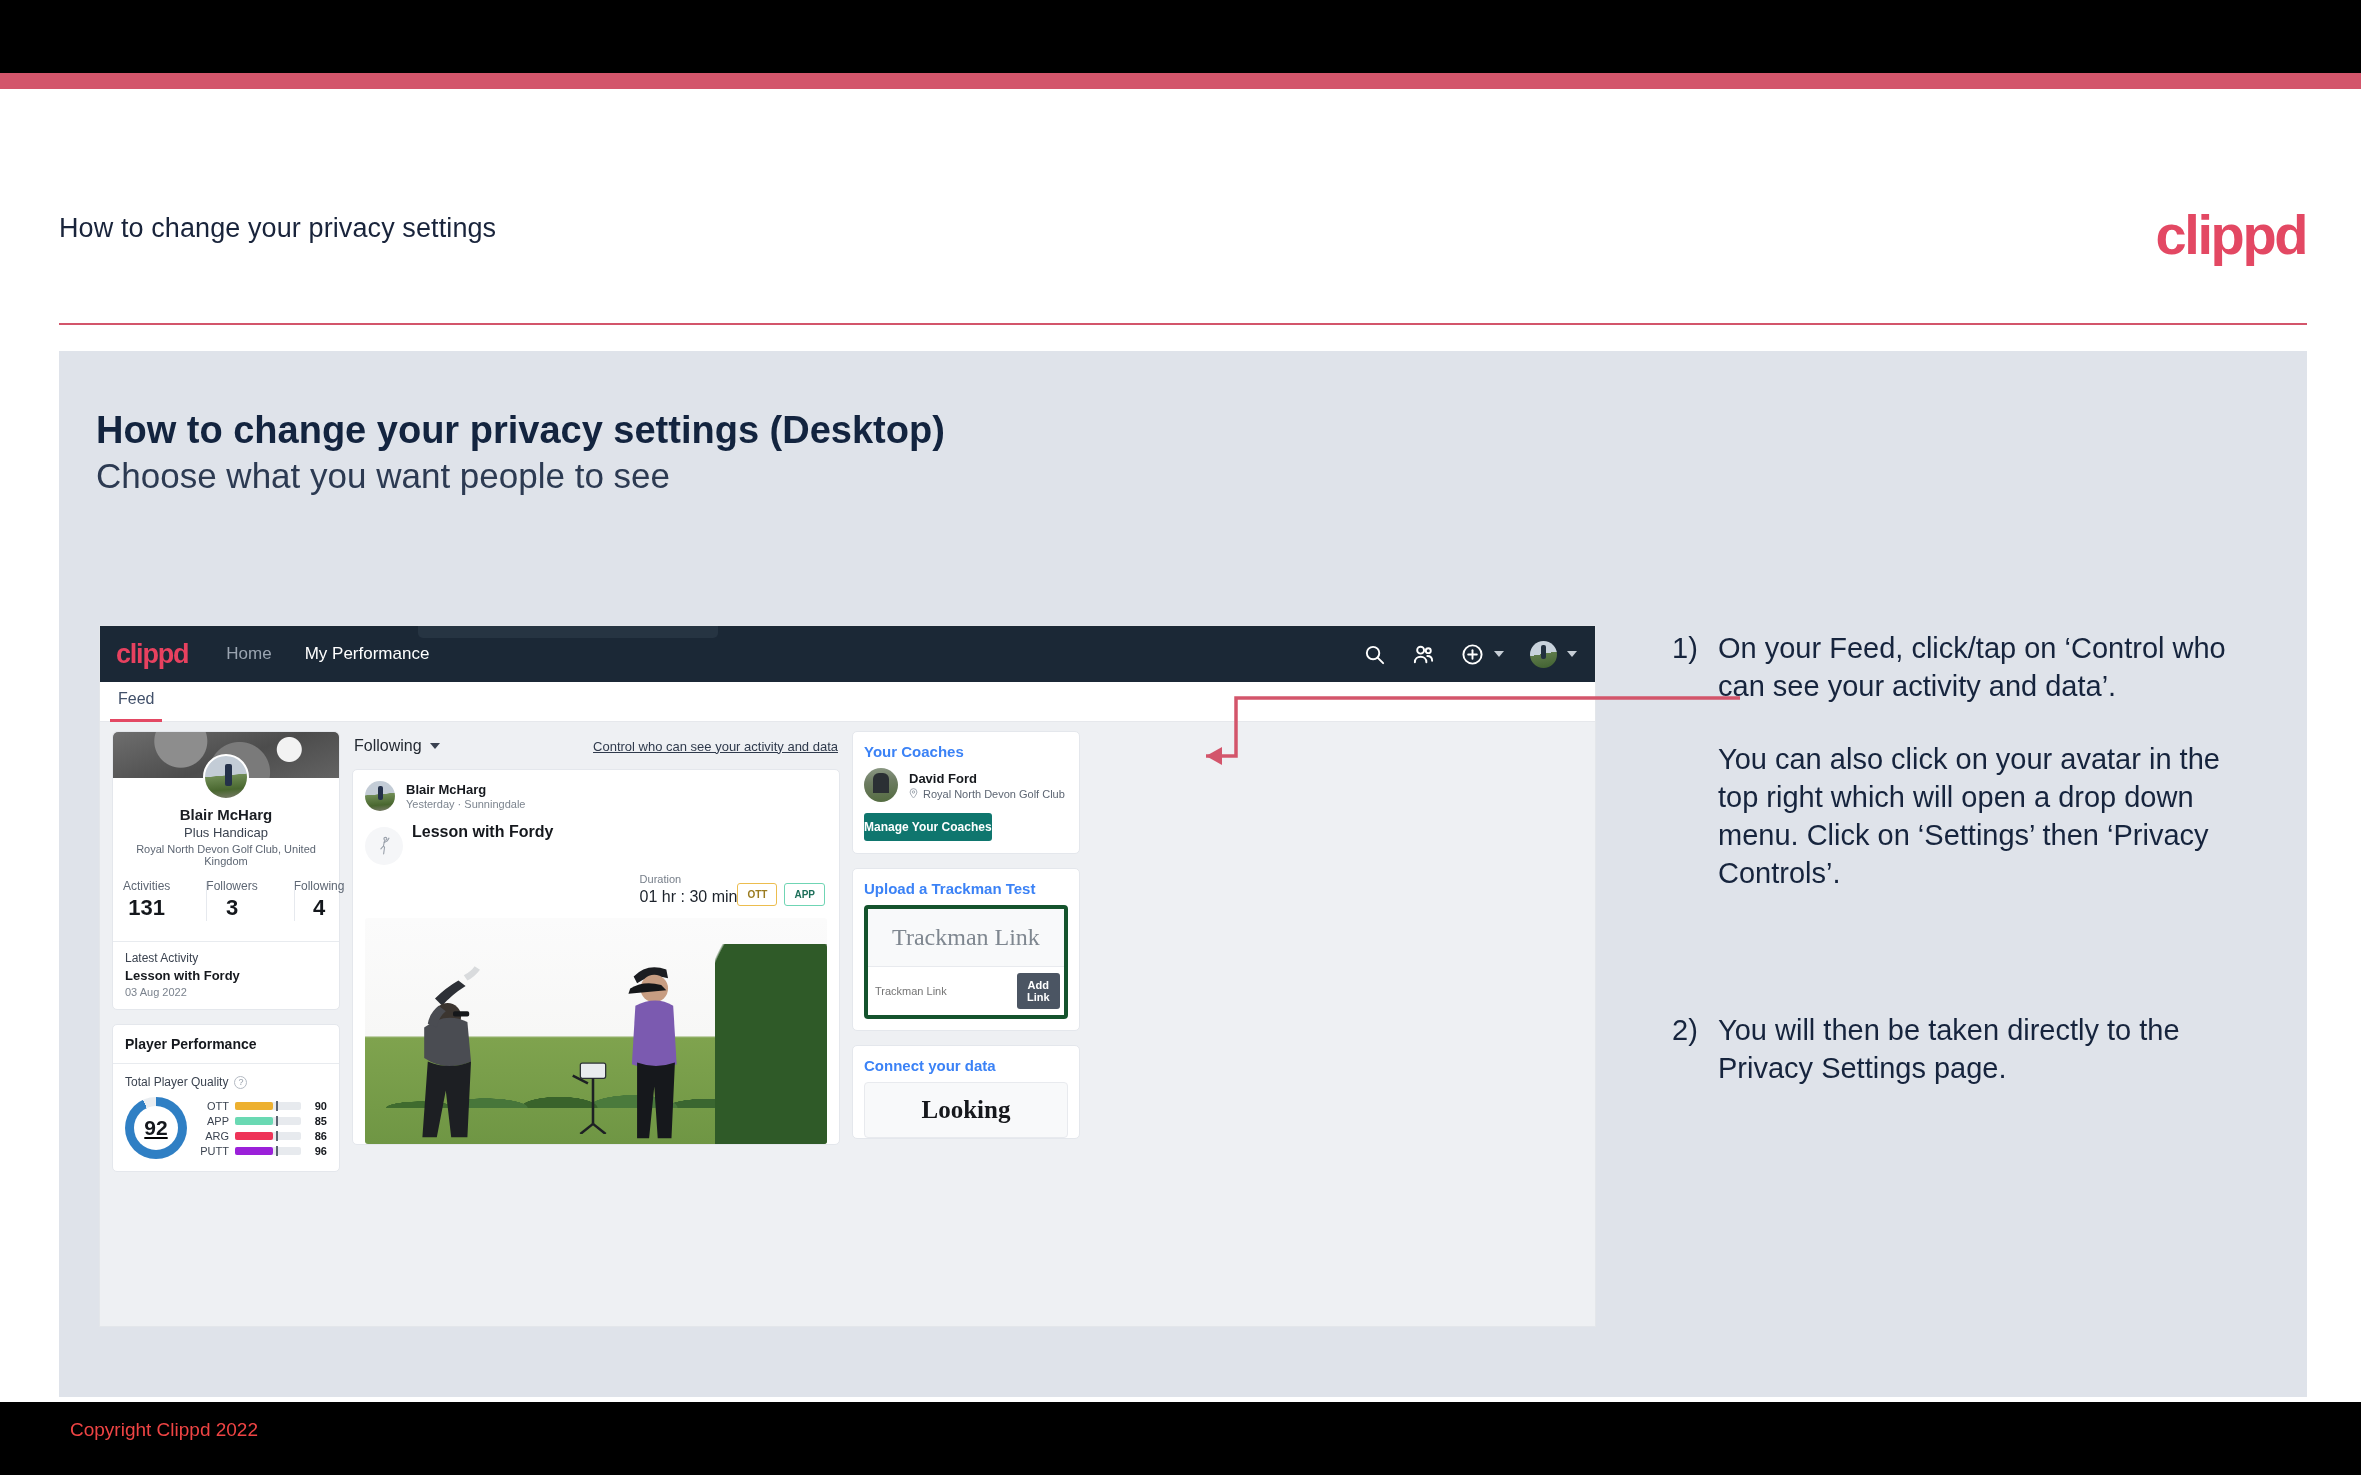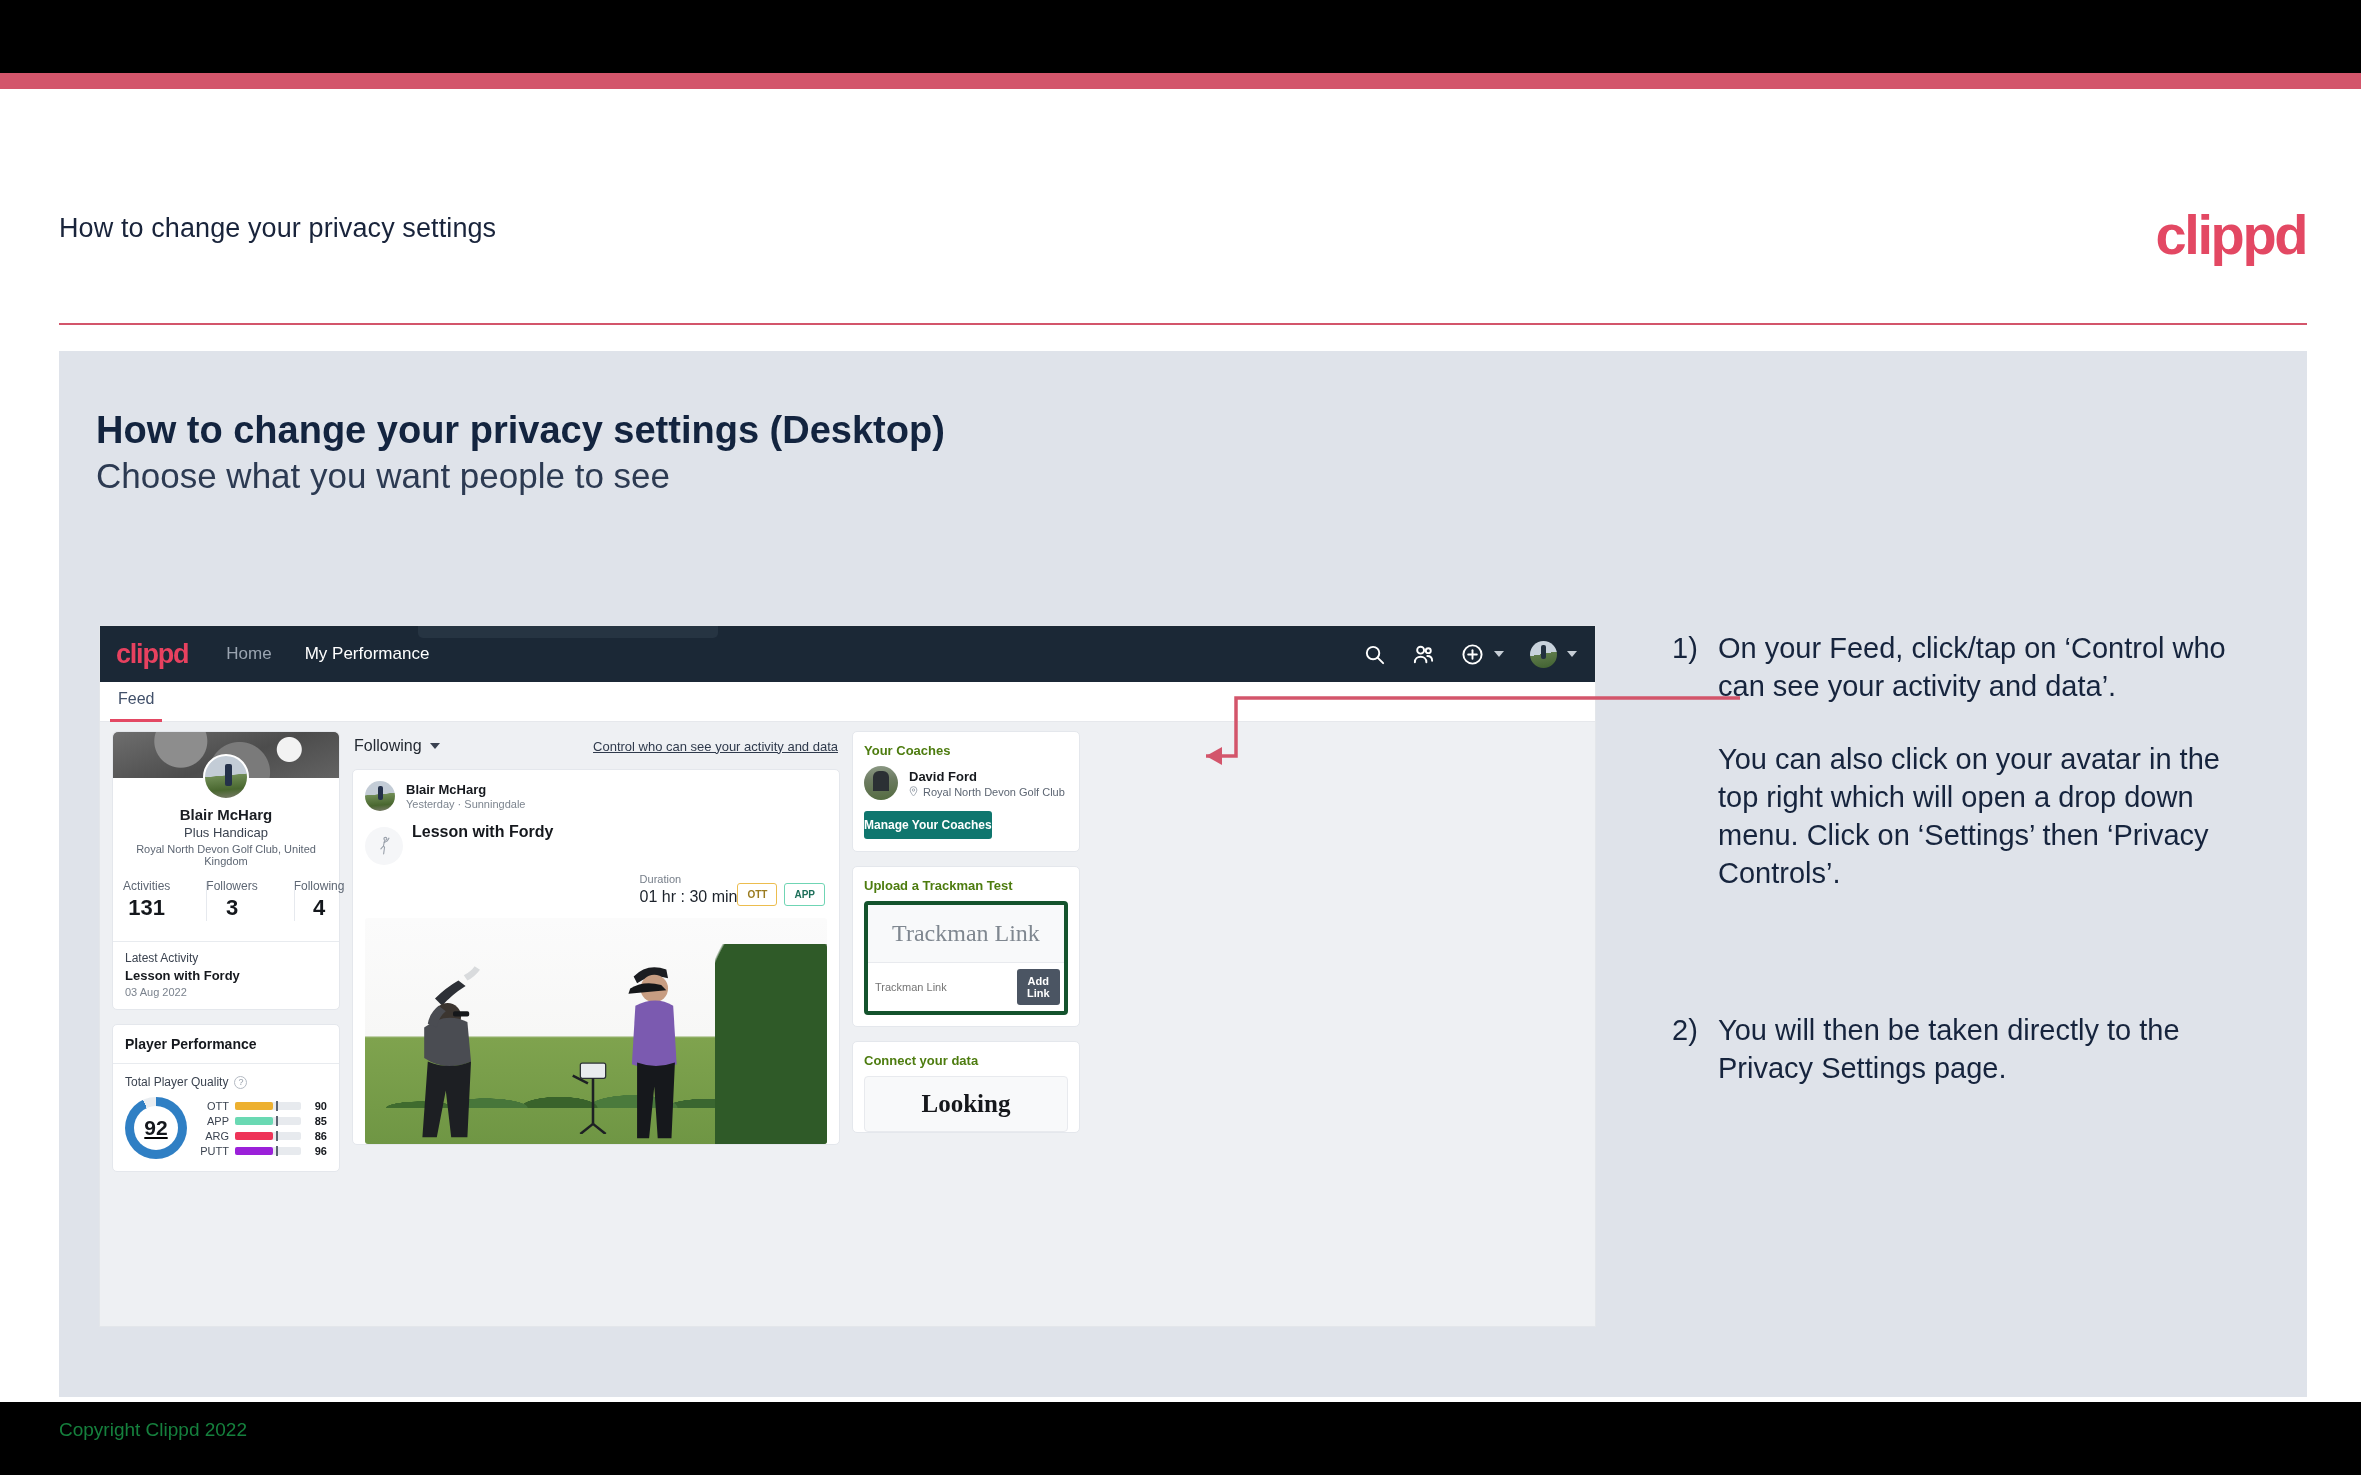--- a/index.html
+++ b/index.html
@@ -57,22 +57,22 @@
   .page-title {
     position: absolute; left: 96px; top: 320px;
     font-size: 38px; font-weight: 700; color: #13243f;
   }
   .page-subtitle {
     position: absolute; left: 96px; top: 367px;
     font-size: 35px; font-weight: 400; color: #2c3a52;
   }
 
   .footer-copy {
-    position: absolute; left: 59px; top: 1330px;
-    font-size: 19px; color: #15803d;
+    position: absolute; left: 70px; top: 1330px;
+    font-size: 19px; color: #ef4444;
   }
 
   
   .app-shot {
     position: absolute; left: 100px; top: 537px;
     width: 1495px; height: 700px;
     background: #eef0f3;
     overflow: hidden;
     box-shadow: 0 0 0 1px #e3e6ea;
   }
@@ -318,21 +318,21 @@
   .media-golfer-r {
     position: absolute; right: 128px; bottom: 2px; width: 86px; height: 190px;
   }
   .media-tripod {
     position: absolute; right: 206px; bottom: 10px; width: 56px; height: 76px;
   }
 
   
   .col-right { position: absolute; left: 752px; top: 8px; width: 228px; }
   .rcard-title {
-    padding: 11px 11px 6px; font-size: 13px; font-weight: 700; color: #4d7c0f;
+    padding: 11px 11px 6px; font-size: 15px; font-weight: 700; color: #3b82f6;
   }
   .coach-row { display: flex; align-items: center; padding: 2px 11px 0; }
   .coach-avatar {
     width: 34px; height: 34px; border-radius: 50%; flex: none;
     background: linear-gradient(175deg, #8d9a86 0%, #6d7c62 40%, #536b3f 100%);
     position: relative; overflow: hidden;
   }
   .coach-avatar::after {
     content: ""; position: absolute; left: 9px; top: 5px; width: 16px; height: 20px;
     background: #2b3034; border-radius: 6px 6px 0 0;

